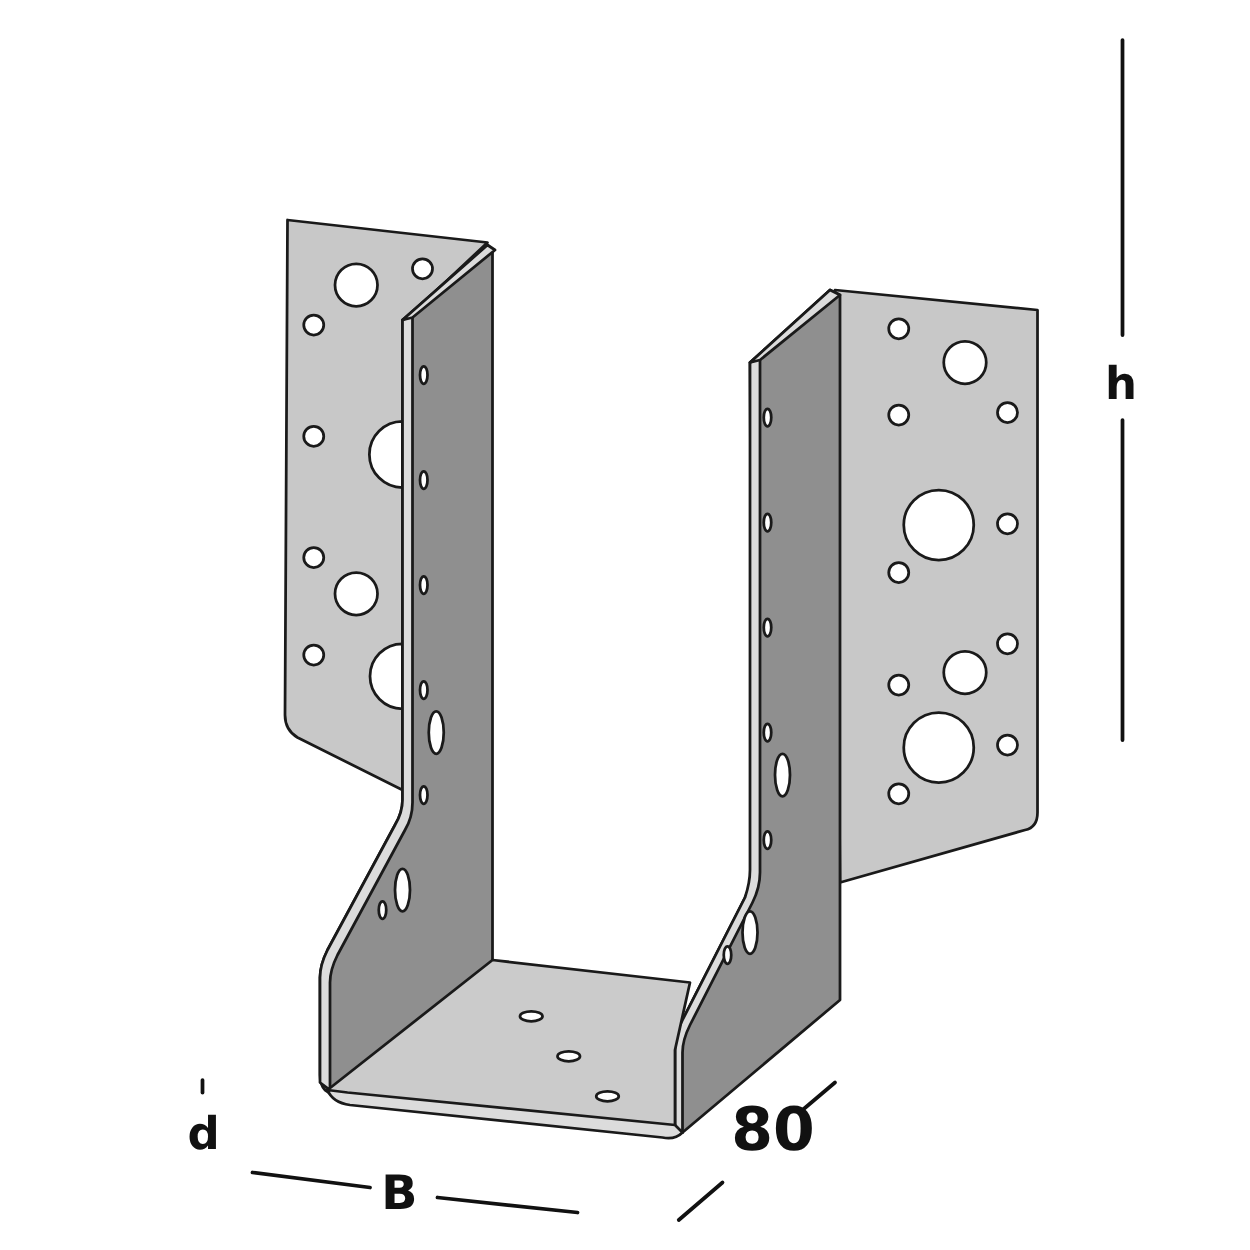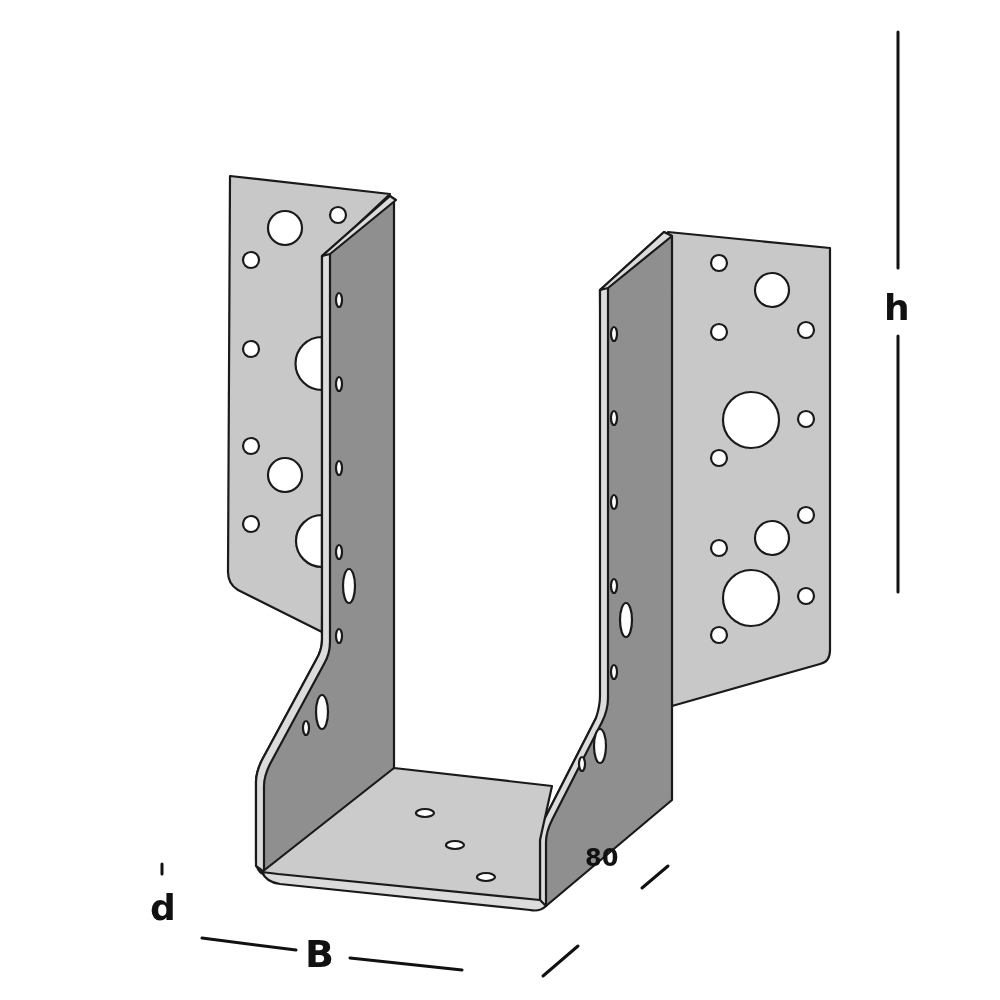--- a/index.html
+++ b/index.html
@@ -7,21 +7,21 @@
     #stage { position: absolute; left: 0; top: 0; width: 1000px; height: 1000px; }
     .dim-label {
       position: absolute;
       font-family: "DejaVu Sans", sans-serif;
       font-weight: bold;
       color: #111111;
       line-height: 1;
     }
     #label-h { left: 884px; top: 290px; font-size: 36px; }
     #label-b { left: 305px; top: 935px; font-size: 38px; }
-    #label-80 { left: 585px; top: 846px; font-size: 24px; }
+    #label-80 { left: 585px; top: 880px; font-size: 48px; }
     #label-d { left: 150px; top: 890px; font-size: 36px; }
   </style>
 </head>
 <body>
 
 <div id="stage">
   <svg width="1000" height="1000" viewBox="0 0 1000 1000" xmlns="http://www.w3.org/2000/svg">
     <g stroke="#1a1a1a" stroke-width="2.2" stroke-linejoin="round">
 
       <path d="M230 176 L390 194 L324 256 L322 632 L238 590 Q228 584 228 572 Z" fill="#c8c8c8"></path>

